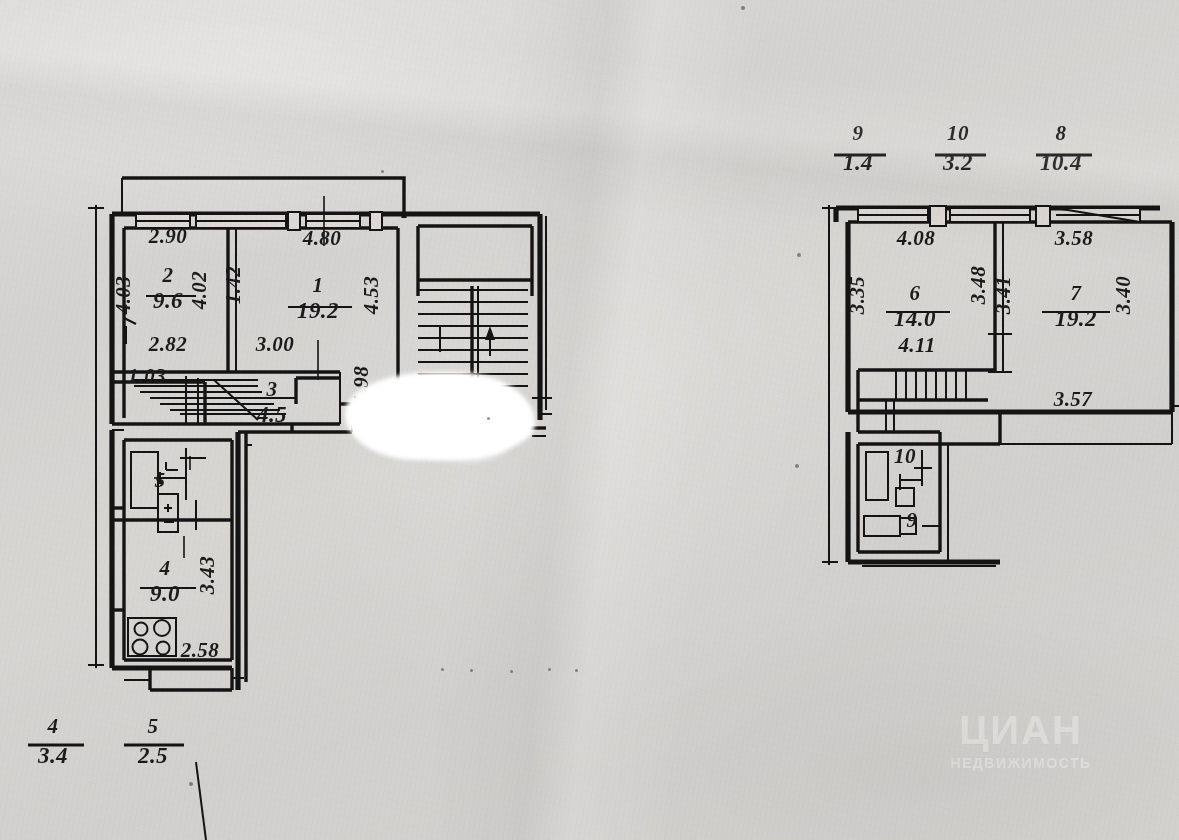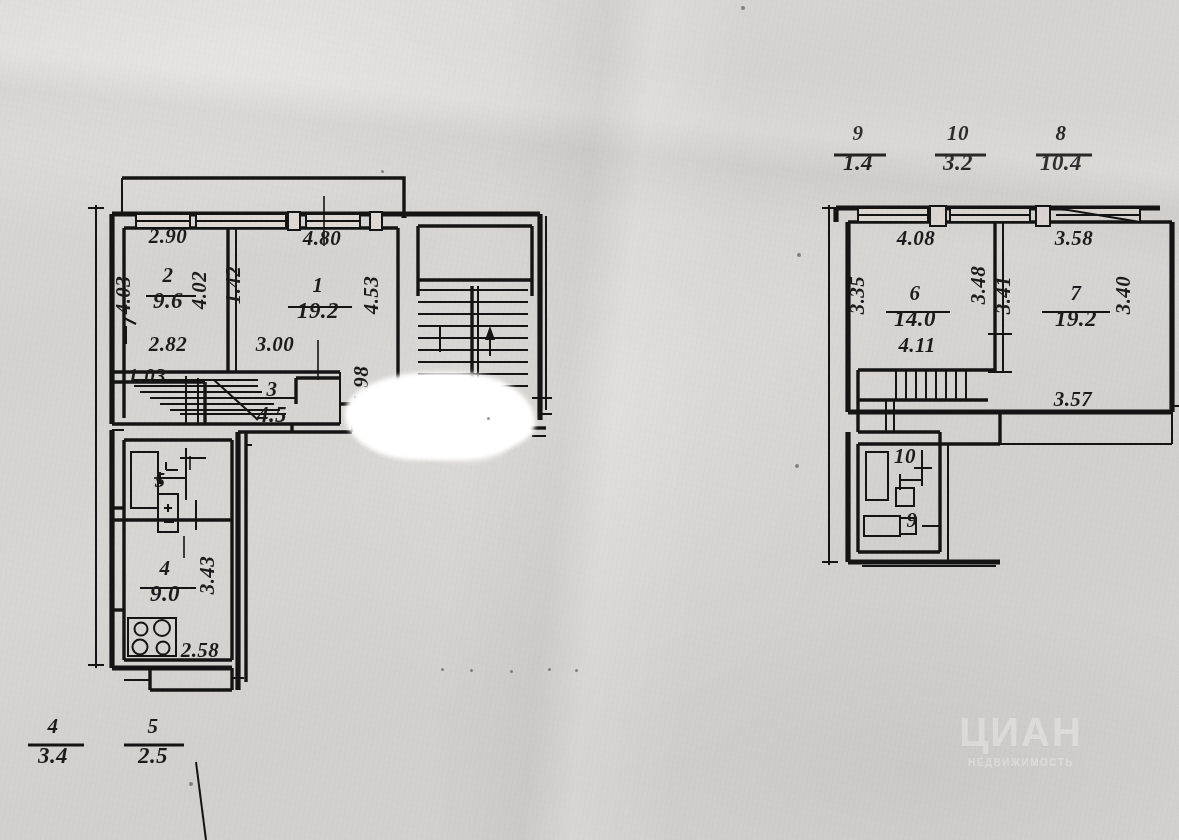--- a/index.html
+++ b/index.html
@@ -69,21 +69,21 @@
     opacity:.30;
   }
   #watermark .wm-main{
     font-family:"Liberation Sans", sans-serif;
     font-weight:700;font-size:40px;letter-spacing:2px;
     color:#ffffff;text-shadow:0 1px 0 rgba(0,0,0,.05);
     line-height:1;
   }
   #watermark .wm-sub{
     font-family:"Liberation Sans", sans-serif;
-    font-weight:700;font-size:10px;letter-spacing:1.5px;
+    font-weight:700;font-size:14px;letter-spacing:1.5px;
     color:#ffffff;margin-top:5px;
   }
   .speck{position:absolute;background:#3a3a38;border-radius:50%;opacity:.55;}
 </style>
 </head>
 <body>
 
 <div id="page">
 
   <svg id="plan" viewBox="0 0 1179 840">

